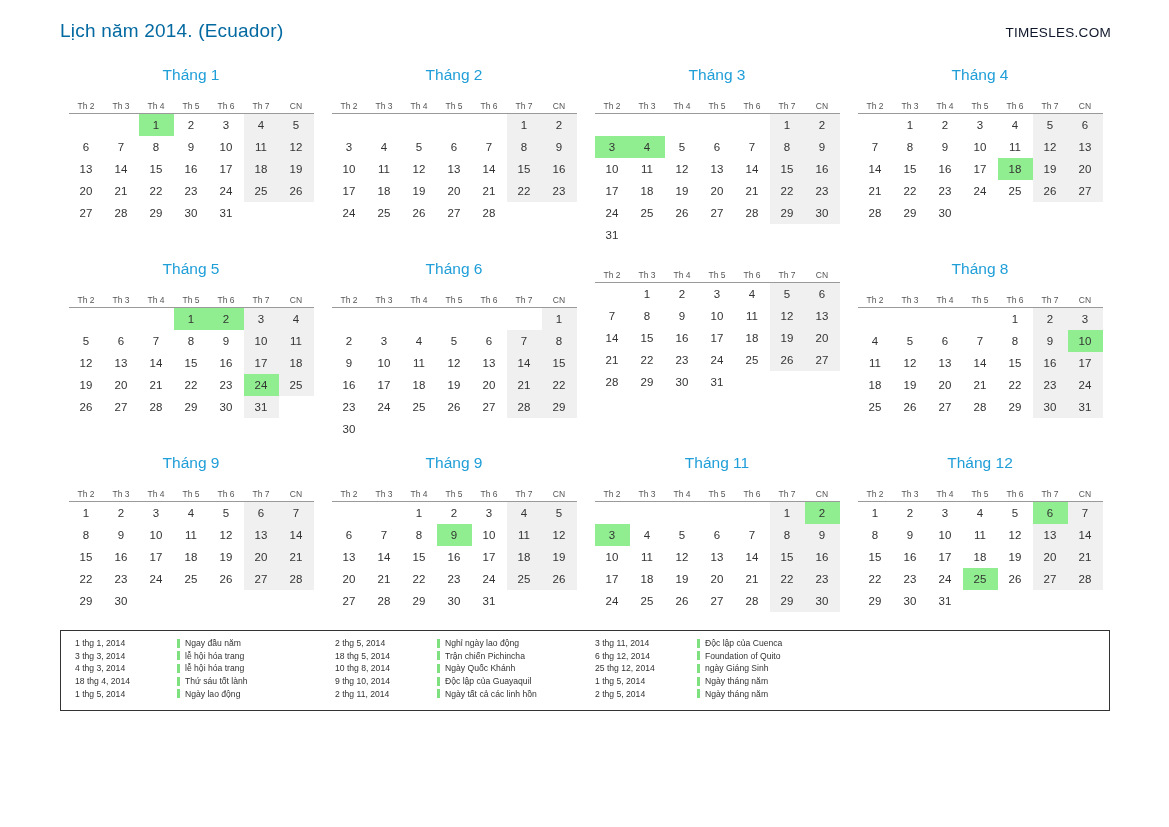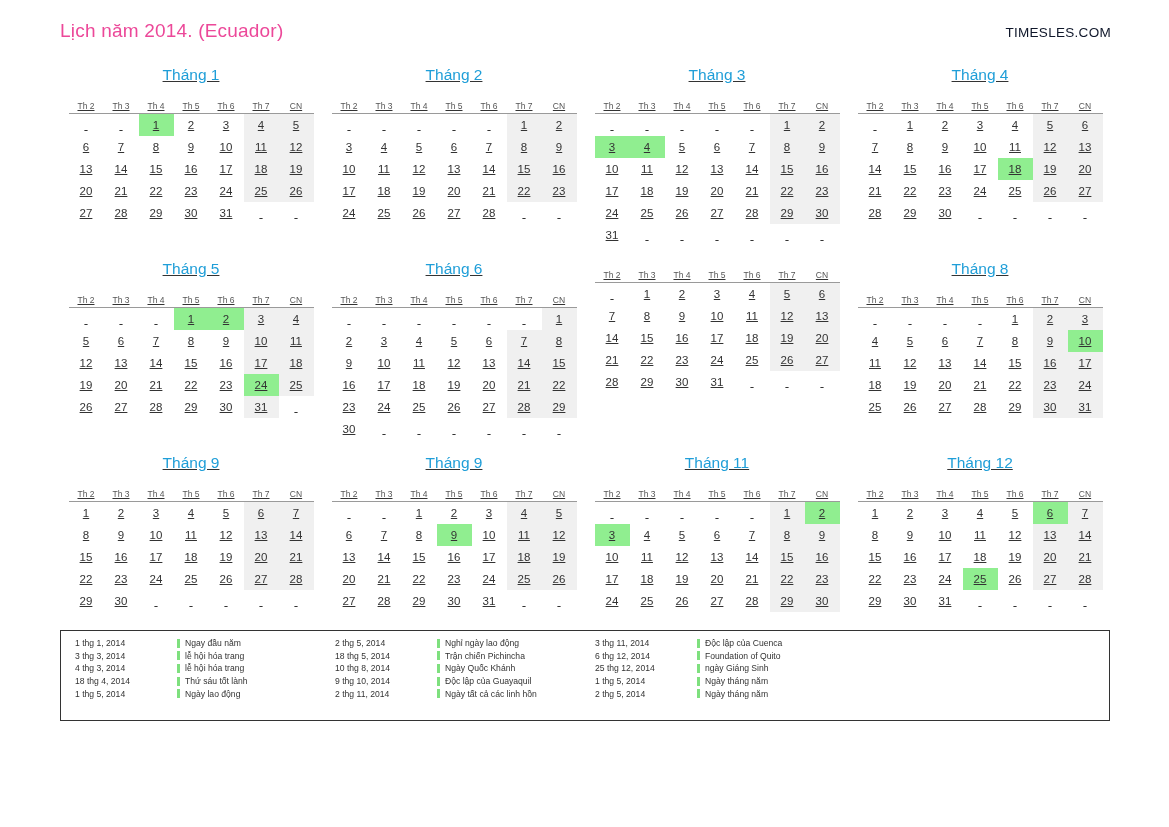--- a/index.html
+++ b/index.html
@@ -6,35 +6,34 @@
   body{
     width:1169px;height:827px;
     background:#ffffff;
     font-family:"Liberation Sans", sans-serif;
     color:#333333;
     position:relative;
     overflow:hidden;
   }
   .page-title{
     position:absolute;left:60px;top:20px;
-    font-size:19px;color:#ec4899;font-weight:400;
+    font-size:19px;color:#0369a1;font-weight:400;
     letter-spacing:.2px;
   }
   .brand{
     position:absolute;right:58px;top:25px;
     font-size:13.5px;color:#0f172a;letter-spacing:.3px;
   }
   .grid{
     position:absolute;left:60px;top:66px;
     width:1050px;
     display:grid;
     grid-template-columns:repeat(4,262px);
     grid-column-gap:1px;
     grid-row-gap:0px;
-    text-decoration:underline;
   }
   .month{
     width:262px;
     height:194px;
     box-sizing:border-box;
   }
   .month-name{
     text-align:center;
     color:#1f9ed8;
     font-size:15.5px;
@@ -64,21 +63,21 @@
   }
   table.cal td.we{ background:#f0f0f0; }
   table.cal td.hl{ background:#90ee90; }
   table.cal td.empty{ background:transparent; }
   table.cal td.num{ font-size:11.5px; }
 
   .legend{
     position:absolute;
     left:60px;top:630px;
     width:1050px;
-    height:91px;
+    height:81px;
     border:1px solid #333333;
     box-sizing:border-box;
     display:grid;
     grid-template-columns:repeat(4,1fr);
     padding:6px 4px 4px 4px;
   }
   .legend-col{
     display:flex;
     flex-direction:column;
     padding-left:10px;

